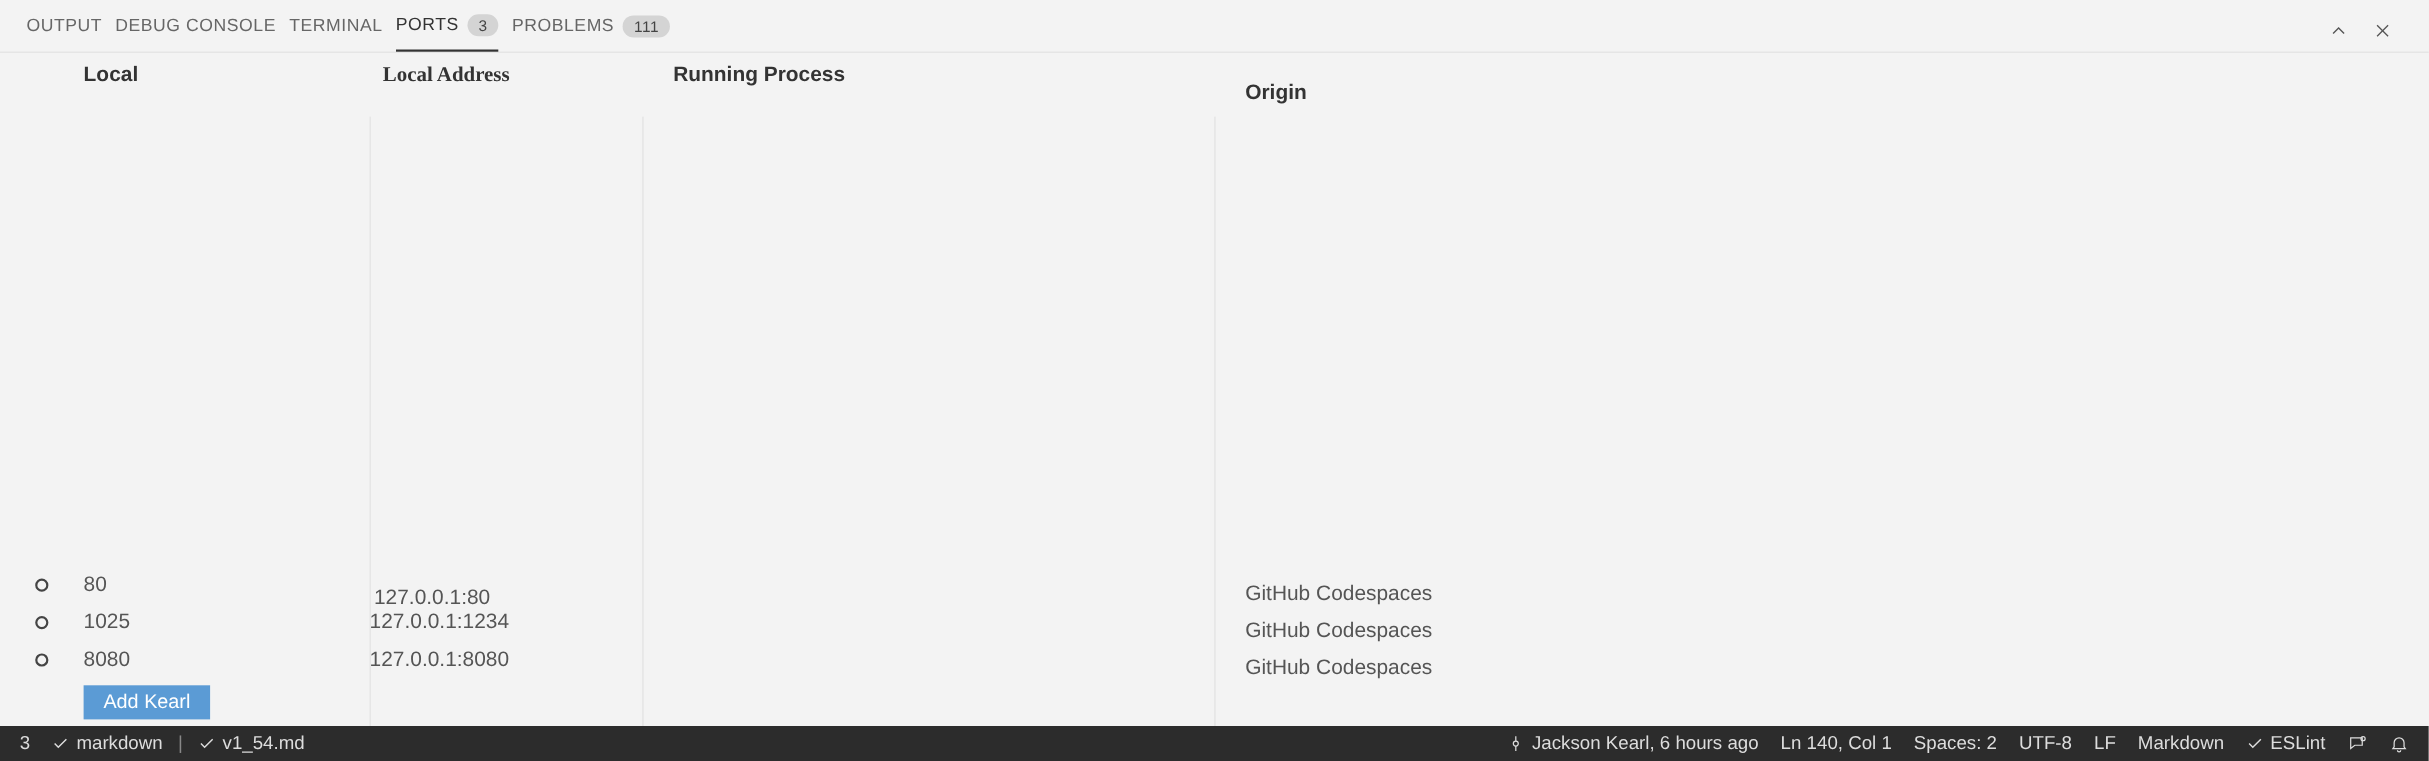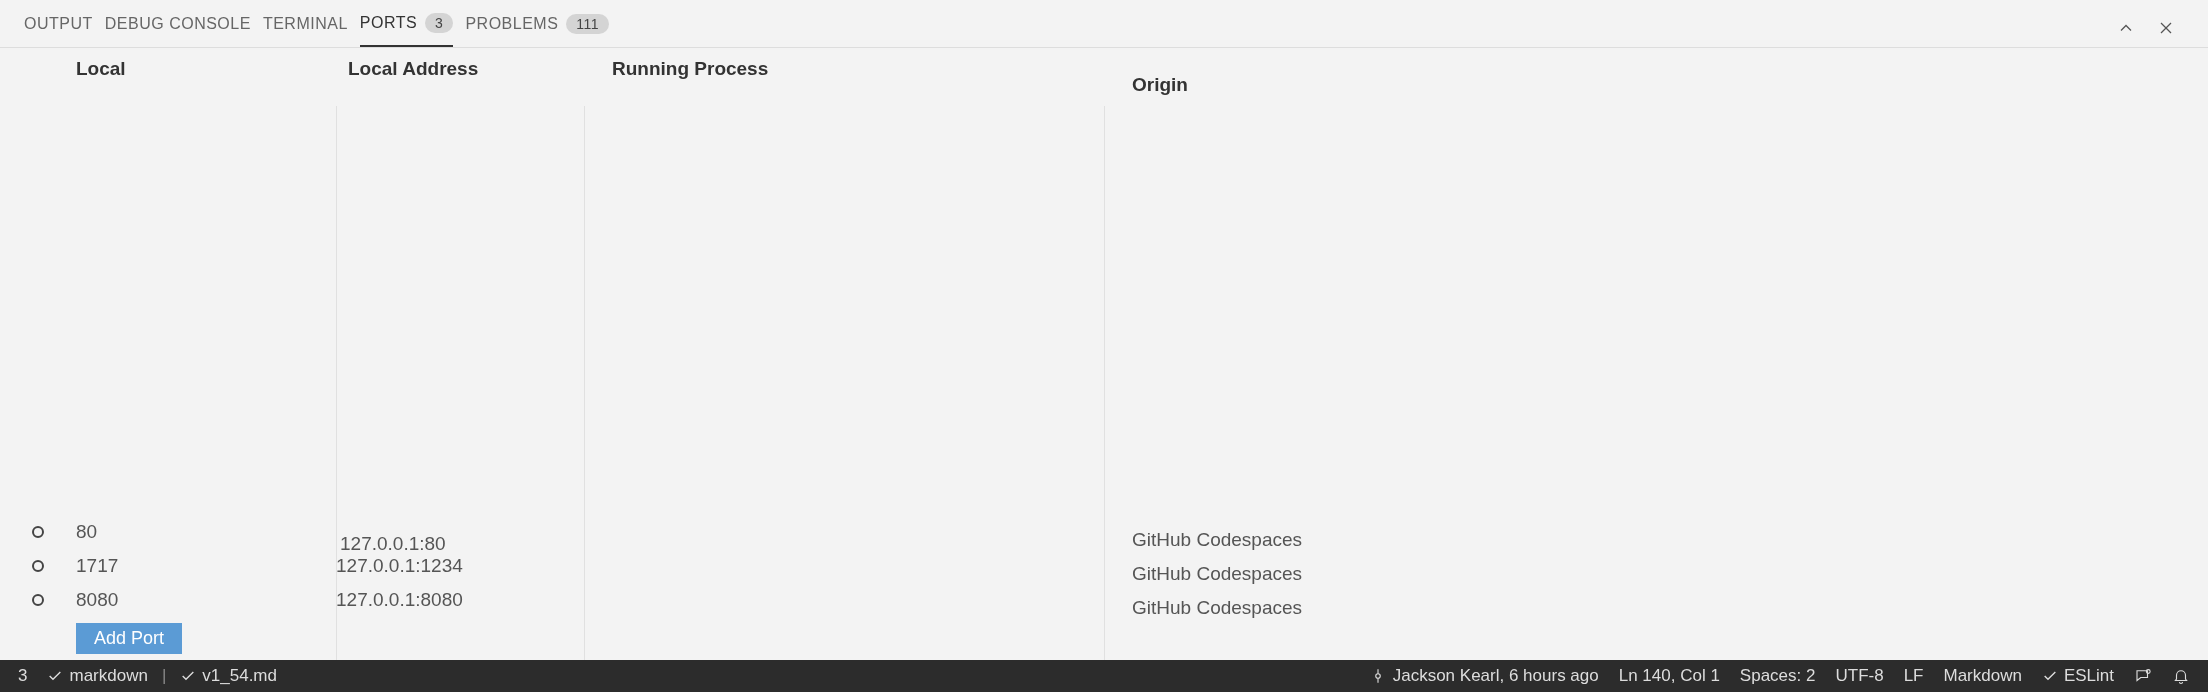--- a/index.html
+++ b/index.html
@@ -196,21 +196,21 @@
         <line x1="6" y1="6" x2="18" y2="18"></line>
         <line x1="18" y1="6" x2="6" y2="18"></line>
       </svg>
   </div>
 </div>
 
 <div class="ports-panel">
   <div class="ports-header">
     <div class="col-icon"></div>
     <div class="col-port">Local</div>
-    <div class="col-addr" style="border:none;">Local Address</div>
+    <div class="col-addr" style="border:none;font-family:Liberation Serif, serif;">Local Address</div>
     <div class="col-proc" style="border:none;">Running Process</div>
     <div class="col-origin" style="border:none;">Origin</div>
   </div>
 
   <div class="columns-wrap">
     <div class="col-divider" style="left:336px;"></div>
     <div class="col-divider" style="left:584px;"></div>
     <div class="col-divider" style="left:1104px;"></div>
 
     <div style="display:flex;flex-direction:column;width:100%;justify-content:flex-end;">
@@ -220,37 +220,37 @@
           </div>
         <div class="col-port">80</div>
         <div class="col-addr" style="border:none;padding-left:4px;margin-top:23px;">127.0.0.1:80</div>
         <div class="col-proc" style="border:none;"></div>
         <div class="col-origin" style="border:none;">GitHub Codespaces</div>
       </div>
       <div class="ports-row">
         <div class="row-icon-cell">
             <div class="port-status-circle"></div>
           </div>
-        <div class="col-port">1717</div>
+        <div class="col-port">1025</div>
         <div class="col-addr" style="border:none;padding-left:0;">127.0.0.1:1234</div>
         <div class="col-proc" style="border:none;"></div>
         <div class="col-origin" style="border:none;">GitHub Codespaces</div>
       </div>
       <div class="ports-row">
         <div class="row-icon-cell">
             <div class="port-status-circle"></div>
           </div>
         <div class="col-port">8080</div>
         <div class="col-addr" style="border:none;padding-left:0;">127.0.0.1:8080</div>
         <div class="col-proc" style="border:none;"></div>
         <div class="col-origin" style="border:none;">GitHub Codespaces</div>
       </div>
 
       <div class="add-port-row">
-        <button class="add-port-btn">Add Port</button>
+        <button class="add-port-btn">Add Kearl</button>
       </div>
     </div>
   </div>
 </div>
 
 <div class="statusbar">
   <div class="status-item">
     <span>3</span>
   </div>
   <div class="status-item">

